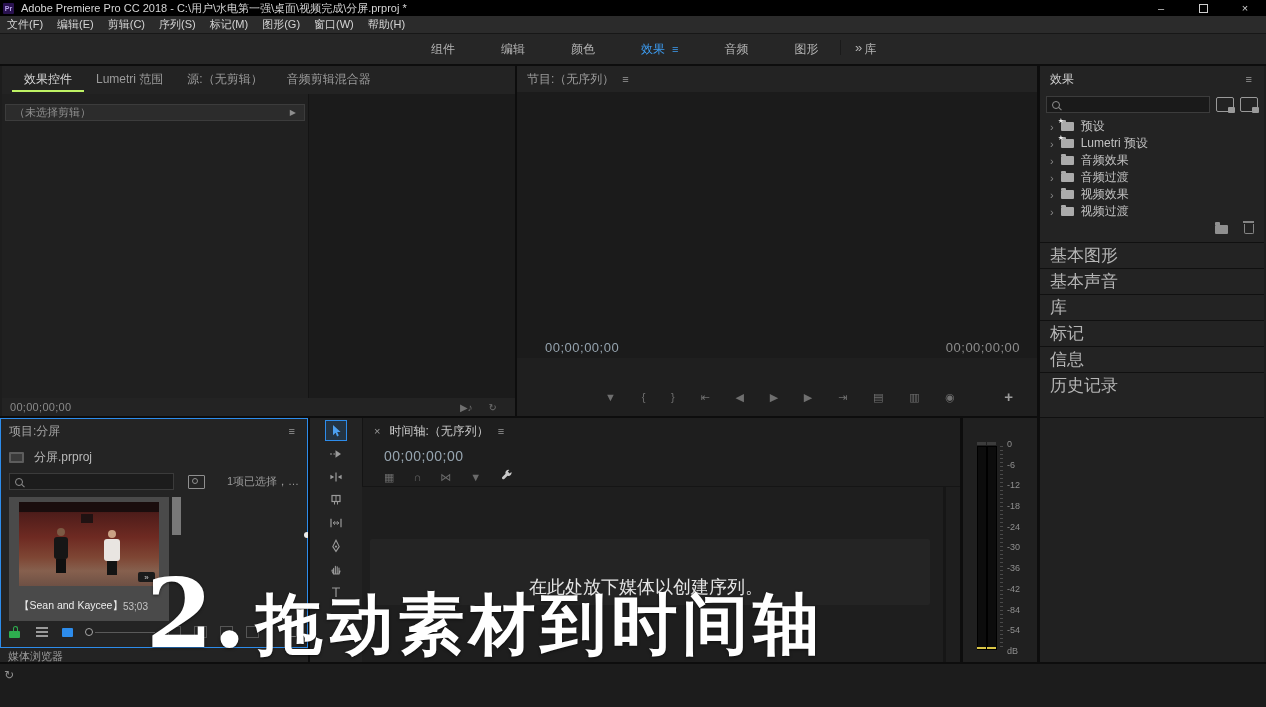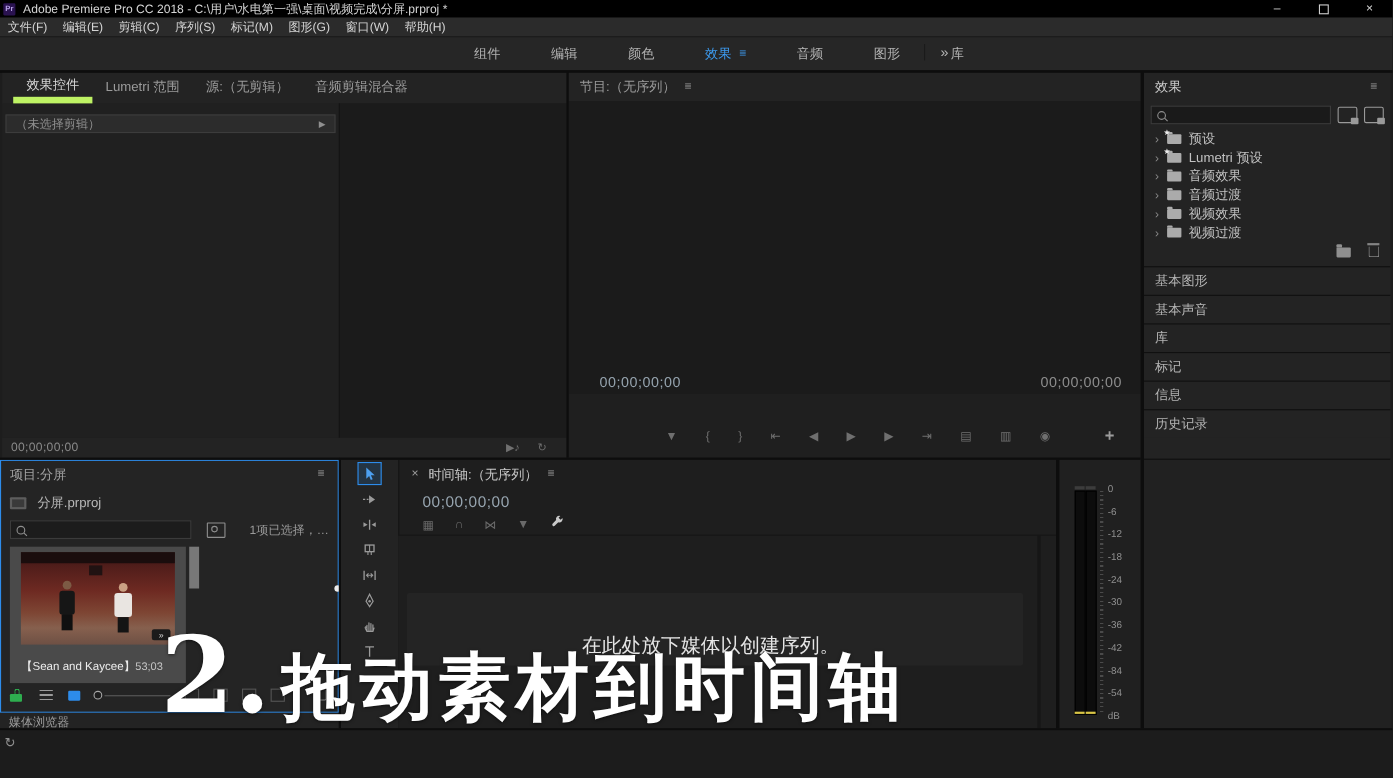--- a/index.html
+++ b/index.html
@@ -33,21 +33,21 @@
   .ws-tab{color:#b3b3b3;font-size:12px;padding:0 23px;display:flex;align-items:center;gap:7px;white-space:nowrap;}
   .ws-tab.active{color:#3d9df3;}
   .ws-menu{display:none;font-size:11px;}
   .ws-tab.active .ws-menu{display:inline;color:#3d9df3;}
   .ws-overflow{color:#b3b3b3;font-size:13px;padding:0 14px;margin-left:8px;border-left:1px solid #1a1a1a;}
 
   
   .panel{position:absolute;background:#232323;}
   .ptab-bar{display:flex;align-items:center;height:26px;padding-left:10px;gap:0;}
   .ptab{color:#9b9b9b;font-size:12px;padding:5px 12px 4px 12px;display:flex;align-items:center;gap:6px;white-space:nowrap;}
-  .ptab.active{color:#d8d8d8;border-bottom:7px solid #bef264;padding-bottom:2px;}
+  .ptab.active{color:#d8d8d8;border-bottom:2px solid #bef264;padding-bottom:2px;}
   .hamb{color:#9a9a9a;font-size:11px;}
 
   
   #panelA{left:2px;top:66px;width:513px;height:350px;}
   #panelA .content{position:absolute;left:0;top:28px;right:0;bottom:18px;background:#202020;}
   #panelA .right-void{position:absolute;left:306px;top:28px;width:207px;bottom:0;background:#1b1b1b;border-left:1px solid #141414;}
   .noclip-bar{position:absolute;left:3px;top:38px;width:300px;height:17px;background:#2c2c2c;border:1px solid #3c3c3c;
     display:flex;align-items:center;color:#8f8f8f;font-size:11px;padding:0 8px;box-sizing:border-box;justify-content:space-between;}
   .noclip-bar .tri{color:#8f8f8f;font-size:8px;}
   #panelA .bottom-strip{position:absolute;left:0;bottom:0;width:100%;height:18px;background:#232323;display:flex;align-items:center;}
@@ -81,21 +81,21 @@
   .i-folder{width:13px;height:9px;background:#ababab;border-radius:1px;position:relative;flex:none;}
   .i-folder:before{content:'';position:absolute;top:-2.5px;left:0;width:5px;height:2.5px;background:#ababab;border-radius:1px 1px 0 0;}
   .i-folder.starred:after{content:'★';position:absolute;top:-5px;left:-3px;font-size:7px;color:#ededed;}
   .fx-label{color:#c2c2c2;font-size:12px;}
   .fx-bin-row{position:absolute;right:10px;top:158px;display:flex;gap:16px;align-items:center;}
   .i-newbin{width:13px;height:9px;background:#8f8f8f;border-radius:1px;position:relative;}
   .i-newbin:before{content:'';position:absolute;top:-2.5px;left:0;width:5px;height:2.5px;background:#8f8f8f;border-radius:1px 1px 0 0;}
   .i-trash{width:8px;height:9px;border:1px solid #848484;border-top:none;border-radius:0 0 2px 2px;position:relative;}
   .i-trash:before{content:'';position:absolute;top:-3px;left:-2.5px;width:11px;height:1.5px;background:#848484;}
   .stacked{position:absolute;left:0;top:176px;right:0;}
-  .stack-item{height:25px;border-top:1px solid #101010;display:flex;align-items:center;padding-left:10px;color:#b5b5b5;font-size:12px;background:#232323;}
+  .stack-item{height:25px;border-top:1px solid #101010;display:flex;align-items:center;padding-left:10px;color:#b5b5b5;font-size:17px;background:#232323;}
   #panelC .below-void{position:absolute;left:0;top:351px;right:0;bottom:0;background:#212121;border-top:1px solid #101010;}
 
   
   #panelP{left:0;top:418px;width:308px;height:230px;border:1px solid #2d8ceb;box-sizing:border-box;background:#242424;}
   #panelP .phead{height:24px;display:flex;align-items:center;justify-content:space-between;padding:0 12px 0 8px;}
   #panelP .ptab{color:#a3a3a3;padding:0;font-size:12px;}
   .proj-file-row{position:absolute;left:8px;top:30px;display:flex;align-items:center;gap:10px;}
   .i-proj{width:15px;height:11px;background:#5d5d5d;border-radius:1px;position:relative;}
   .i-proj:after{content:'';position:absolute;left:2px;top:2px;right:2px;bottom:2px;background:#3a3a3a;}
   .proj-file{color:#b9b9b9;font-size:12px;}

